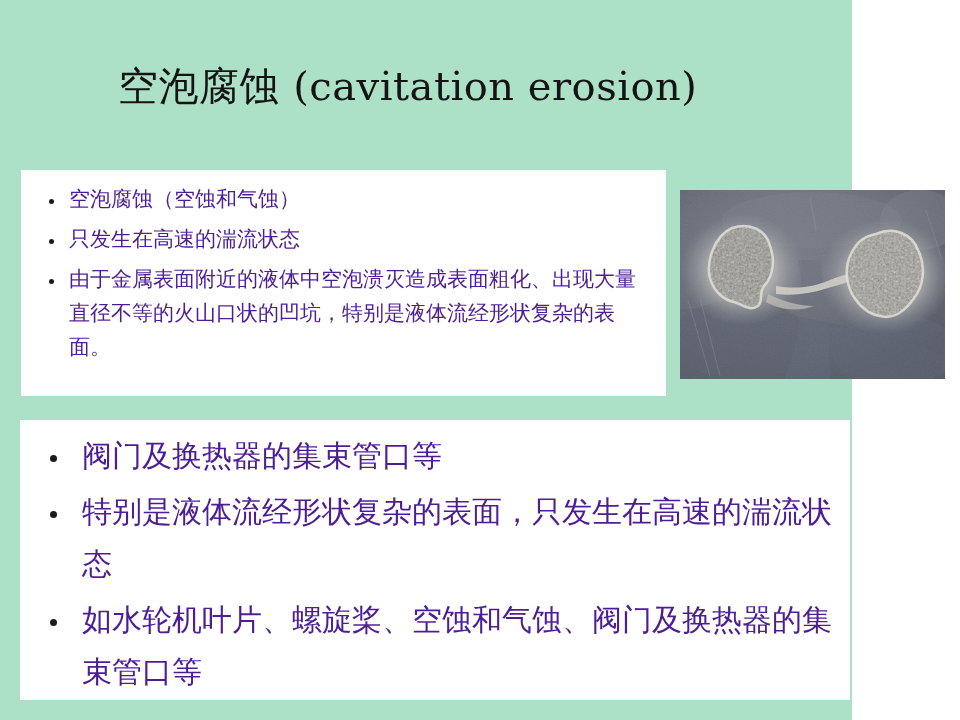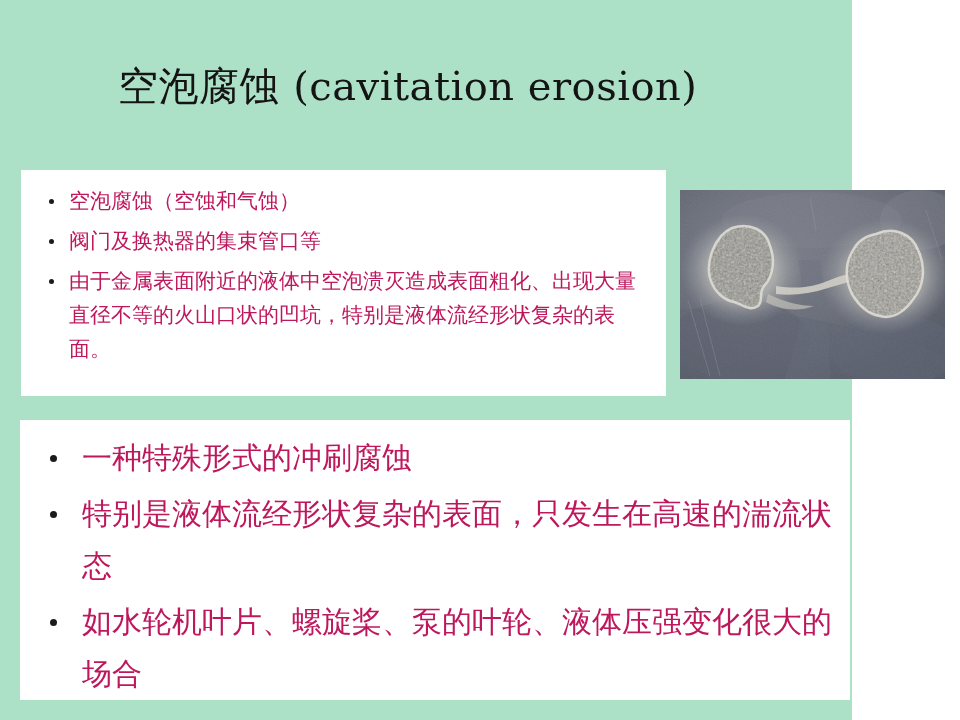--- a/index.html
+++ b/index.html
@@ -55,22 +55,22 @@
 
   
   ul.bullets {
     list-style: none;
     margin: 0;
     padding: 0;
   }
   ul.bullets > li {
     position: relative;
     padding-left: 34px;
-    color: #be185d;
-    font-family: Liberation Serif, serif;
+    color: #4c1d95;
+    font-family: Liberation Mono, monospace;
   }
   ul.bullets > li::before {
     content: "";
     position: absolute;
     border-radius: 50%;
     background: #1b1b1b;
   }
 
   
   #box-upper ul.bullets > li {
@@ -124,21 +124,21 @@
 </head>
 <body>
 
 <div id="slide" style="background: rgb(172, 224, 199);">
 
   <div id="slide-title">空泡腐蚀 (cavitation erosion)</div>
 
   <div class="content-box" id="box-upper">
     <ul class="bullets">
       <li>空泡腐蚀（空蚀和气蚀）</li>
-      <li>阀门及换热器的集束管口等</li>
+      <li>只发生在高速的湍流状态</li>
       <li class="wrap">由于金属表面附近的液体中空泡溃灭造成表面粗化、出现大量直径不等的火山口状的凹坑，特别是液体流经形状复杂的表面。</li>
     </ul>
   </div>
 
   <div id="erosion-photo">
     <svg viewBox="0 0 265 189" preserveAspectRatio="none">
       <defs>
         <radialGradient id="gBase" cx="50%" cy="45%" r="75%">
           <stop offset="0%" stop-color="#8d8f99"></stop>
           <stop offset="55%" stop-color="#787c88"></stop>
@@ -230,19 +230,19 @@
         <line x1="130" y1="8" x2="136" y2="40"></line>
       </g>
 
       <rect x="0" y="0" width="265" height="189" filter="url(#grain)" fill="none" opacity="0.5"></rect>
       <rect x="0" y="0" width="265" height="189" fill="#6b6f7d" opacity="0.05"></rect>
     </svg>
   </div>
 
   <div class="content-box" id="box-lower">
     <ul class="bullets">
-      <li>一种特殊形式的冲刷腐蚀</li>
+      <li>阀门及换热器的集束管口等</li>
       <li>特别是液体流经形状复杂的表面，只发生在高速的湍流状态</li>
-      <li>如水轮机叶片、螺旋桨、泵的叶轮、液体压强变化很大的场合</li>
+      <li>如水轮机叶片、螺旋桨、空蚀和气蚀、阀门及换热器的集束管口等</li>
     </ul>
   </div>
 
 </div>
 
 </body></html>

